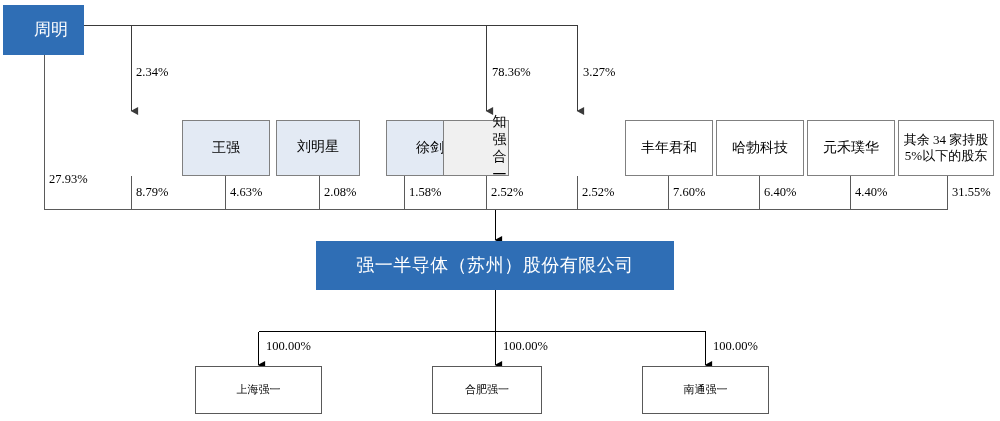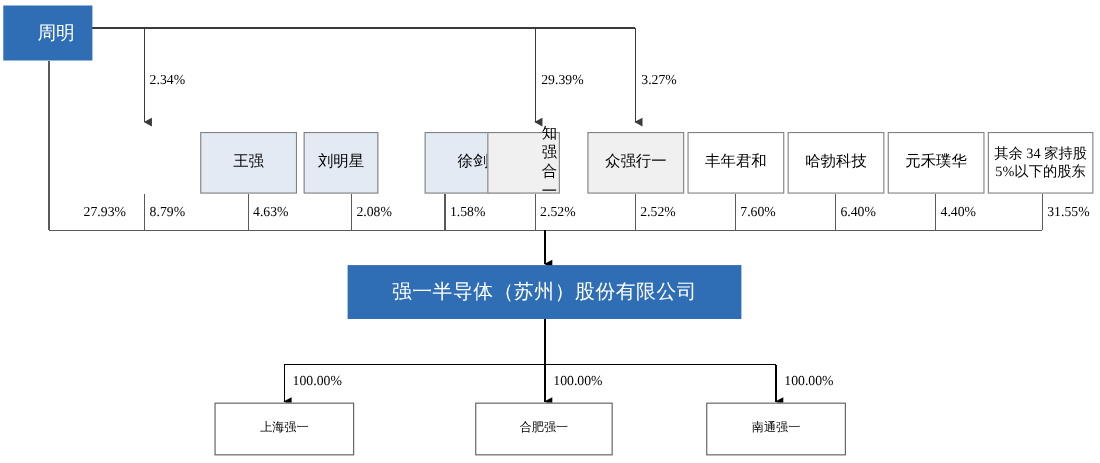--- a/index.html
+++ b/index.html
@@ -132,53 +132,50 @@
       <path d="M 495.5 331.5 L 495.5 365" marker-end="url(#arrowhead)"></path>
       <path d="M 705.5 331.5 L 705.5 365" marker-end="url(#arrowhead)"></path>
     </g>
   </svg>
 
   <div class="node node-root" style="left:3px; top:5px; width:81px; height:50px;">
     <span>周明</span>
   </div>
 
   <div class="pct pct-top" style="left:136px; top:65px;">2.34%</div>
-  <div class="pct pct-top" style="left:492px; top:65px;">29.39%</div>
+  <div class="pct pct-top" style="left:492px; top:65px;">78.36%</div>
   <div class="pct pct-top" style="left:583px; top:65px;">3.27%</div>
 
   <div class="node node-sh fill-blue" style="left:182px; top:120px; width:88px; height:56px;">
     <span>王强</span>
   </div>
-  <div class="node node-sh fill-blue" style="left:276px; top:120px; width:68px; height:56px;">
+  <div class="node node-sh fill-blue" style="left:276px; top:120px; width:84px; height:56px;font-family:Liberation Mono, monospace;">
     <span>刘明星</span>
   </div>
   <div class="node node-sh fill-blue" style="left:386px; top:120px; width:88px; height:56px;">
     <span>徐剑</span>
   </div>
   <div class="node node-sh fill-gray" style="left:443px; top:120px; width:66px; height:56px;padding-left:47px;">
     <span>知强合一</span>
-  </div>
-  <div class="node node-sh fill-gray" style="left:534px; top:120px; width:88px; height:56px;">
-    <span>众强行一</span>
   </div>
   <div class="node node-sh fill-white" style="left:625px; top:120px; width:88px; height:56px;text-align:right;">
     <span>丰年君和</span>
   </div>
   <div class="node node-sh fill-white" style="left:716px; top:120px; width:88px; height:56px;">
     <span>哈勃科技</span>
   </div>
   <div class="node node-sh fill-white" style="left:807px; top:120px; width:88px; height:56px;">
     <span>元禾璞华</span>
   </div>
   <div class="node node-sh fill-white two-line" style="left:898px; top:120px; width:96px; height:56px;">
     <span>其余 34 家持股</span>
     <span>5%以下的股东</span>
   </div>
 
-  <div class="pct" style="left:49px; top:185px;margin-left:27px;">27.93%</div>
+  <div class="pct" style="left:49px; top:172px;">27.93%</div>
 
   <div class="pct" style="left:136px; top:185px;">8.79%</div>
   <div class="pct" style="left:230px; top:185px;">4.63%</div>
   <div class="pct" style="left:324px; top:185px;">2.08%</div>
   <div class="pct" style="left:409px; top:185px;">1.58%</div>
   <div class="pct" style="left:491px; top:185px;">2.52%</div>
   <div class="pct" style="left:582px; top:185px;">2.52%</div>
   <div class="pct" style="left:673px; top:185px;">7.60%</div>
   <div class="pct" style="left:764px; top:185px;">6.40%</div>
   <div class="pct" style="left:855px; top:185px;">4.40%</div>
@@ -188,20 +185,20 @@
     <span>强一半导体（苏州）股份有限公司</span>
   </div>
 
   <div class="pct pct-sub" style="left:266px; top:339px;">100.00%</div>
   <div class="pct pct-sub" style="left:503px; top:339px;">100.00%</div>
   <div class="pct pct-sub" style="left:713px; top:339px;">100.00%</div>
 
   <div class="node node-sub" style="left:195px; top:366px; width:127px; height:48px;">
     <span>上海强一</span>
   </div>
-  <div class="node node-sub" style="left:432px; top:366px; width:125px; height:48px;">
+  <div class="node node-sub" style="left:432px; top:366px; width:110px; height:48px;">
     <span>合肥强一</span>
   </div>
   <div class="node node-sub" style="left:642px; top:366px; width:127px; height:48px;">
     <span>南通强一</span>
   </div>
 
 </div>
 
 </body></html>

